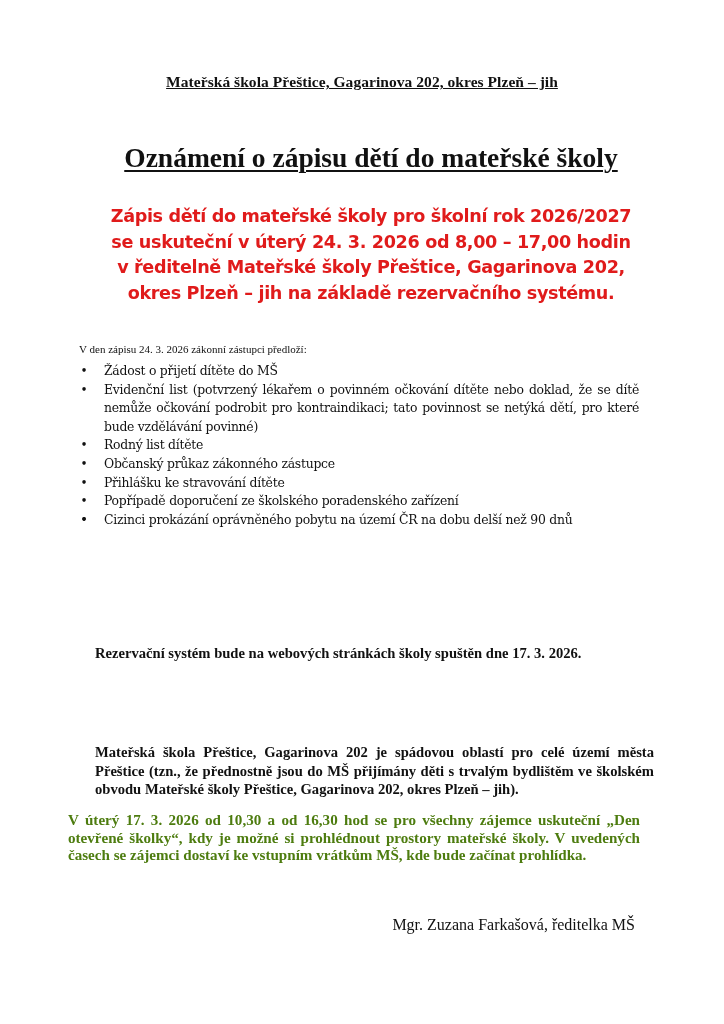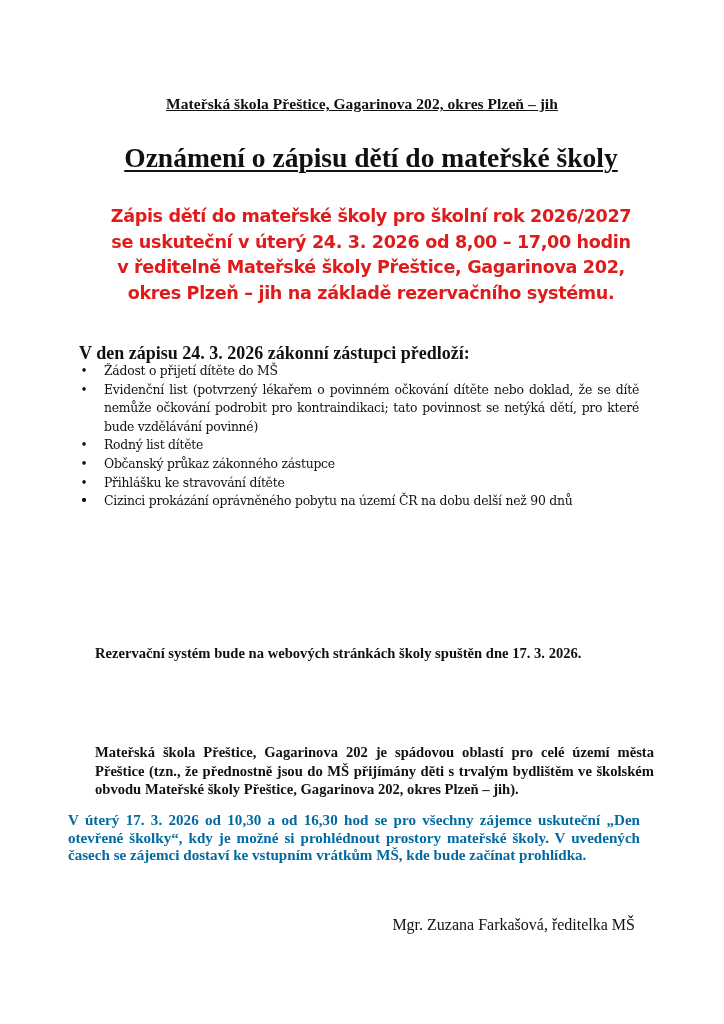--- a/index.html
+++ b/index.html
@@ -1,36 +1,36 @@
 <!DOCTYPE html>
 <html><head>
 <meta charset="utf-8">
 <style>
   html, body { margin: 0; padding: 0; background: #ffffff; }
   body { width: 724px; height: 1024px; position: relative; overflow: hidden; color: #111; }
   .page { position: absolute; left: 0; top: 0; width: 724px; height: 1024px; background: #fff; }
   .serif { font-family: "Liberation Serif", "DejaVu Serif", serif; }
   .school-header {
-    position: absolute; left: 0; width: 724px; top: 95px;
+    position: absolute; left: 0; width: 724px; top: 73px;
     text-align: center; font-weight: bold; font-size: 15.5px; text-decoration: underline;
     letter-spacing: 0.05px;
   }
   .page-title {
     position: absolute; left: 0; width: 742px; top: 142px;
     text-align: center; font-weight: bold; font-size: 27.5px; text-decoration: underline;
     text-underline-offset: 3px; text-decoration-thickness: 2px;
   }
   .red-block {
     position: absolute; left: 0; width: 742px; top: 204px;
     text-align: center; color: #e01b1b; font-weight: bold; font-size: 17.6px; line-height: 25.5px;
     font-family: "DejaVu Sans", "Liberation Sans", sans-serif; letter-spacing: -0.35px;
   }
   .red-block div { white-space: nowrap; }
   .section-heading {
-    position: absolute; left: 79px; top: 343px; font-weight: bold; font-size: 18px;
+    position: absolute; left: 79px; top: 343px; font-weight: normal; font-size: 11px;
   }
   .docs-list {
     position: absolute; left: 79px; top: 362px; width: 560px; margin: 0; padding: 0; list-style: none;
     font-family: "DejaVu Serif", "Liberation Serif", serif; font-size: 12.4px; line-height: 18.6px;
     letter-spacing: -0.25px;
   }
   .docs-list li { position: relative; padding-left: 25px; text-align: justify; }
   .docs-list li .bullet {
     position: absolute; left: 0; top: 0; width: 10px; text-align: center; font-size: 12px;
   }
@@ -38,21 +38,21 @@
     position: absolute; left: 79px; width: 559px; text-align: justify; text-align-last: left;
   }
   .p-docs {
     top: 556px; font-family: "DejaVu Serif", "Liberation Serif", serif; font-size: 12.4px; line-height: 18.6px;
     letter-spacing: -0.25px;
   }
   .p-reservation { top: 628px; font-weight: bold; font-size: 14.6px; line-height: 18px; }
   .p-preschool { top: 660px; font-size: 14.6px; line-height: 18.6px; }
   .p-catchment { top: 727px; font-weight: bold; font-size: 14.6px; line-height: 18.6px; }
   .p-openday {
-    top: 812px; left: 68px; width: 572px; color: #0369a1; font-weight: bold; font-size: 15.1px; line-height: 17.5px;
+    top: 812px; left: 68px; width: 572px; color: #4d7c0f; font-weight: bold; font-size: 15.1px; line-height: 17.5px;
   }
   .signature {
     position: absolute; top: 916px; right: 89px; font-size: 16px;
   }
 </style>
 </head>
 <body>
 
 <div class="page">
 
@@ -68,21 +68,21 @@
   </div>
 
   <div class="section-heading serif">V den zápisu 24. 3. 2026 zákonní zástupci předloží:</div>
 
   <ul class="docs-list">
     <li><span class="bullet">•</span><span>Žádost o přijetí dítěte do MŠ</span></li>
     <li><span class="bullet">•</span><span>Evidenční list (potvrzený lékařem o povinném očkování dítěte nebo doklad, že se dítě nemůže očkování podrobit pro kontraindikaci; tato povinnost se netýká dětí, pro které bude vzdělávání povinné)</span></li>
     <li><span class="bullet">•</span><span>Rodný list dítěte</span></li>
     <li><span class="bullet">•</span><span>Občanský průkaz zákonného zástupce</span></li>
     <li><span class="bullet">•</span><span>Přihlášku ke stravování dítěte</span></li>
-    <li><span class="bullet">•</span></li>
+    <li><span class="bullet">•</span><span>Popřípadě doporučení ze školského poradenského zařízení</span></li>
     <li><span class="bullet">•</span></li>
     <li><span class="bullet">•</span><span>Cizinci prokázání oprávněného pobytu na území ČR na dobu delší než 90 dnů</span></li>
   </ul>
 
 
   <p class="para serif p-reservation" style="margin:16px;">Rezervační systém bude na webových stránkách školy spuštěn dne 17. 3. 2026.</p>
 
 
   <p class="para serif p-catchment" style="margin:16px;">Mateřská škola Přeštice, Gagarinova 202 je spádovou oblastí pro celé území města Přeštice (tzn., že přednostně jsou do MŠ přijímány děti s trvalým bydlištěm ve školském obvodu Mateřské školy Přeštice, Gagarinova 202, okres Plzeň – jih).</p>
 

